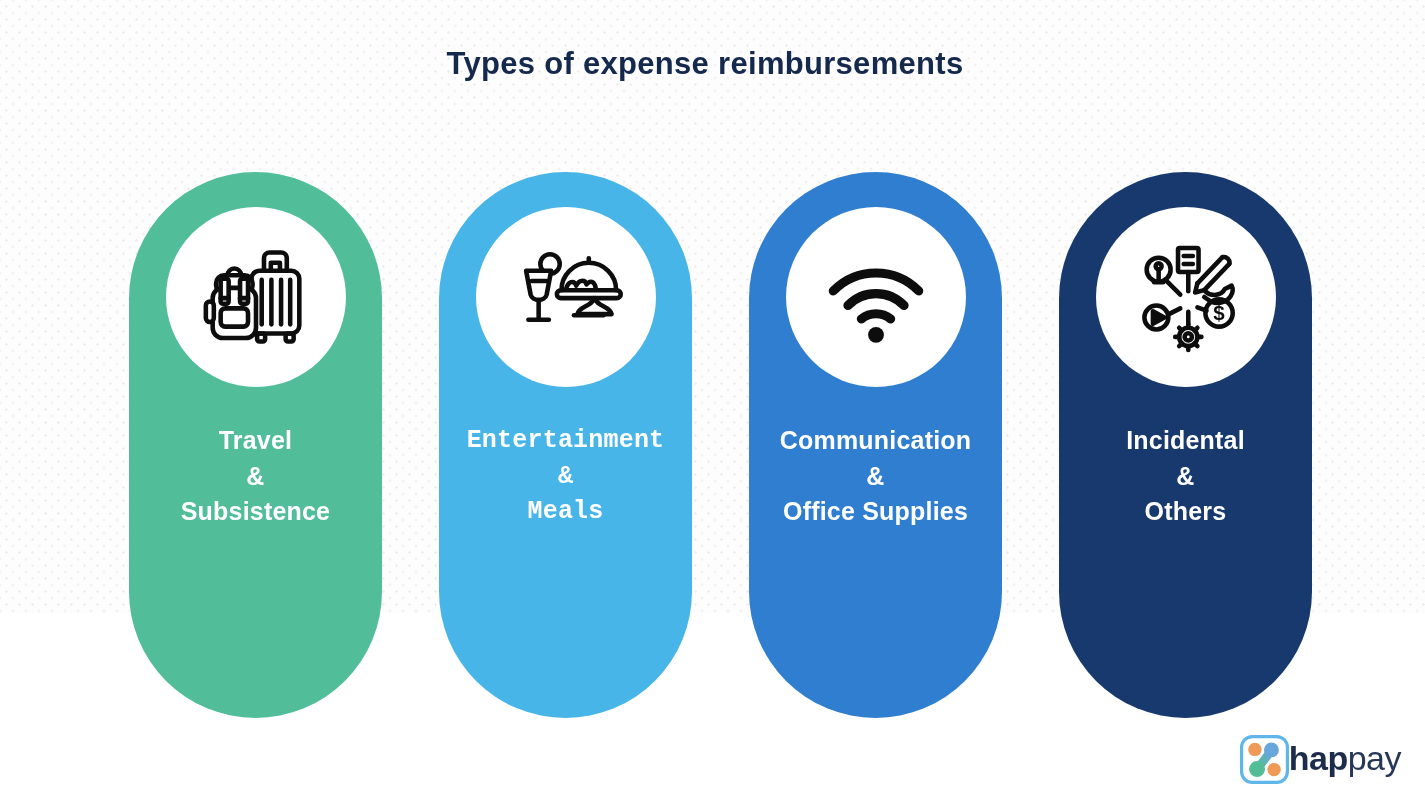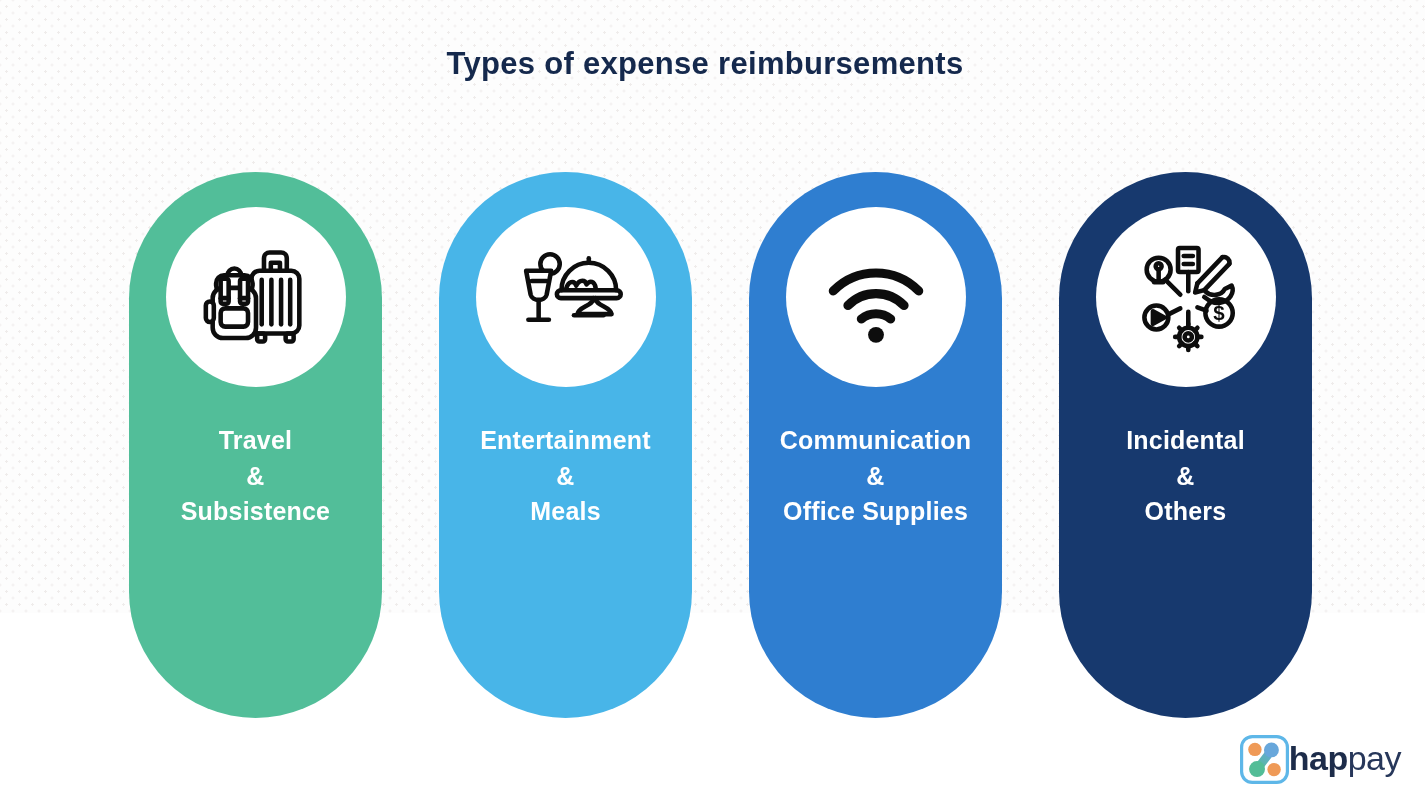--- a/index.html
+++ b/index.html
@@ -39,21 +39,21 @@
   }
   .pill {
     width: 253px;
     height: 546px;
     border-radius: 127px;
     display: flex;
     flex-direction: column;
     align-items: center;
   }
   .pill-green  { background: #52be99; }
-  .pill-lblue  { background: #48b5e8; }
+  .pill-lblue  { background: #48b5e8; font-family: Liberation Mono, monospace; }
   .pill-mblue  { background: #2f7ed0; }
   .pill-navy   { background: #17396e; }
   .icon-circle {
     width: 180px;
     height: 180px;
     margin-top: 35px;
     border-radius: 50%;
     background: #ffffff;
     display: flex;
     align-items: center;

